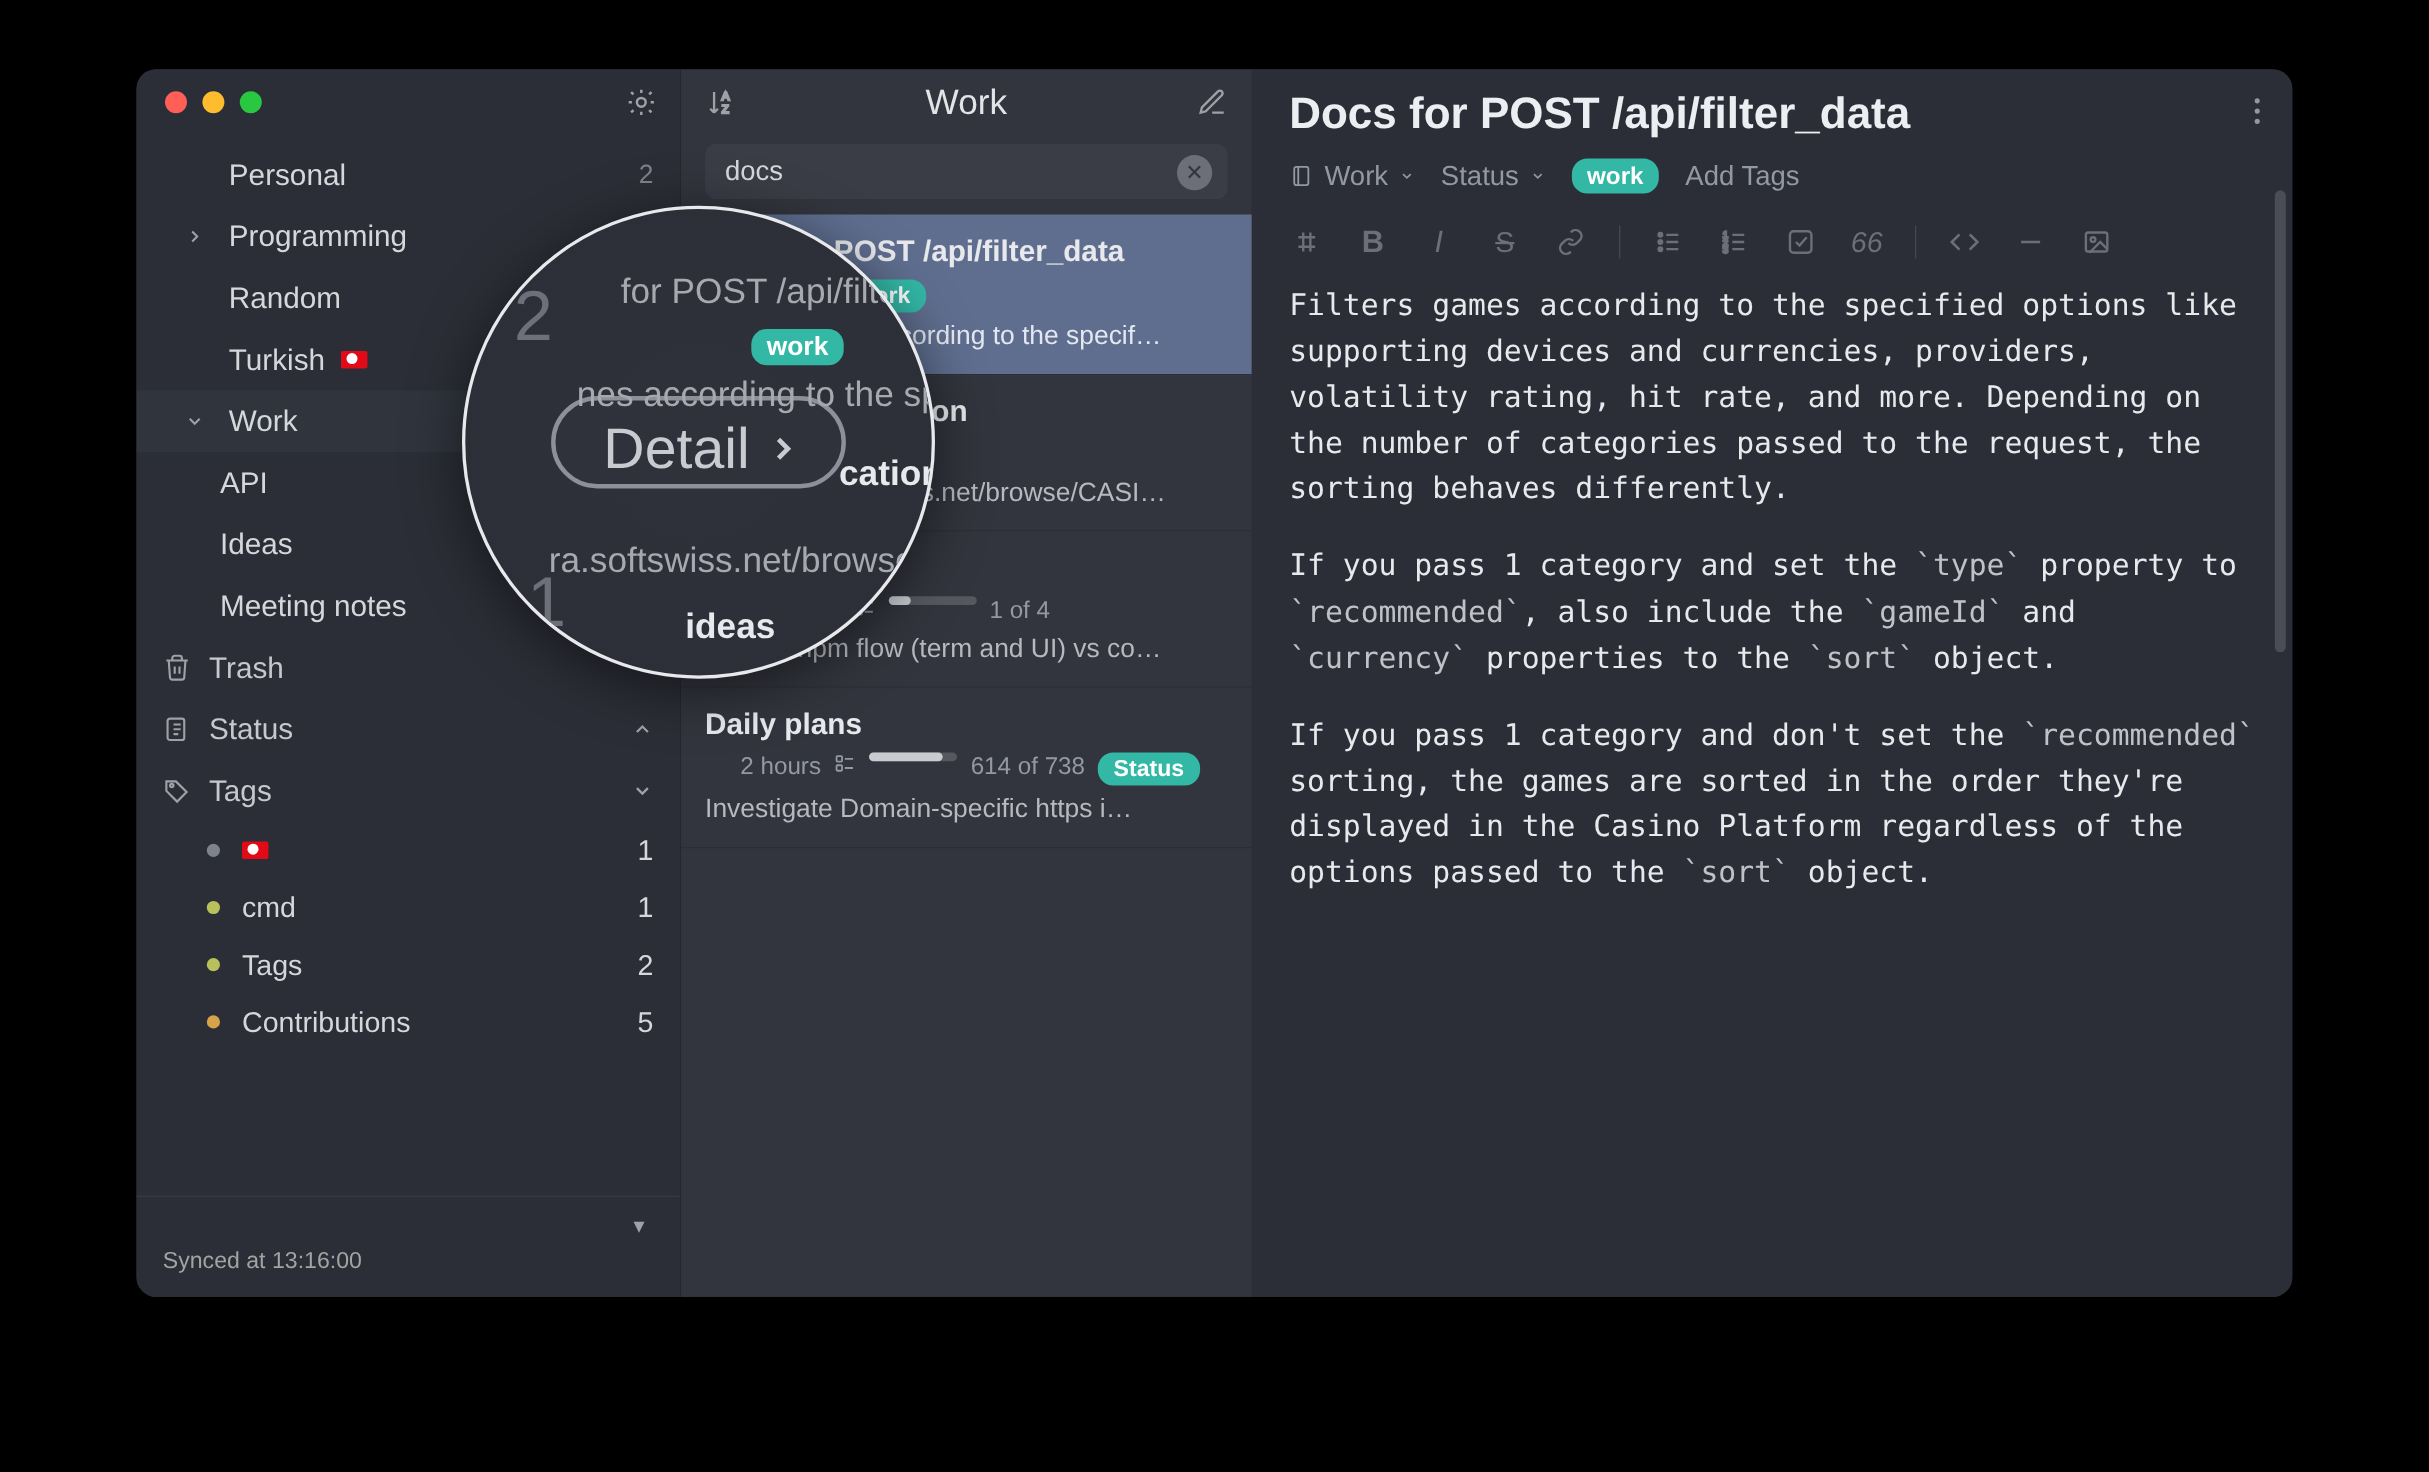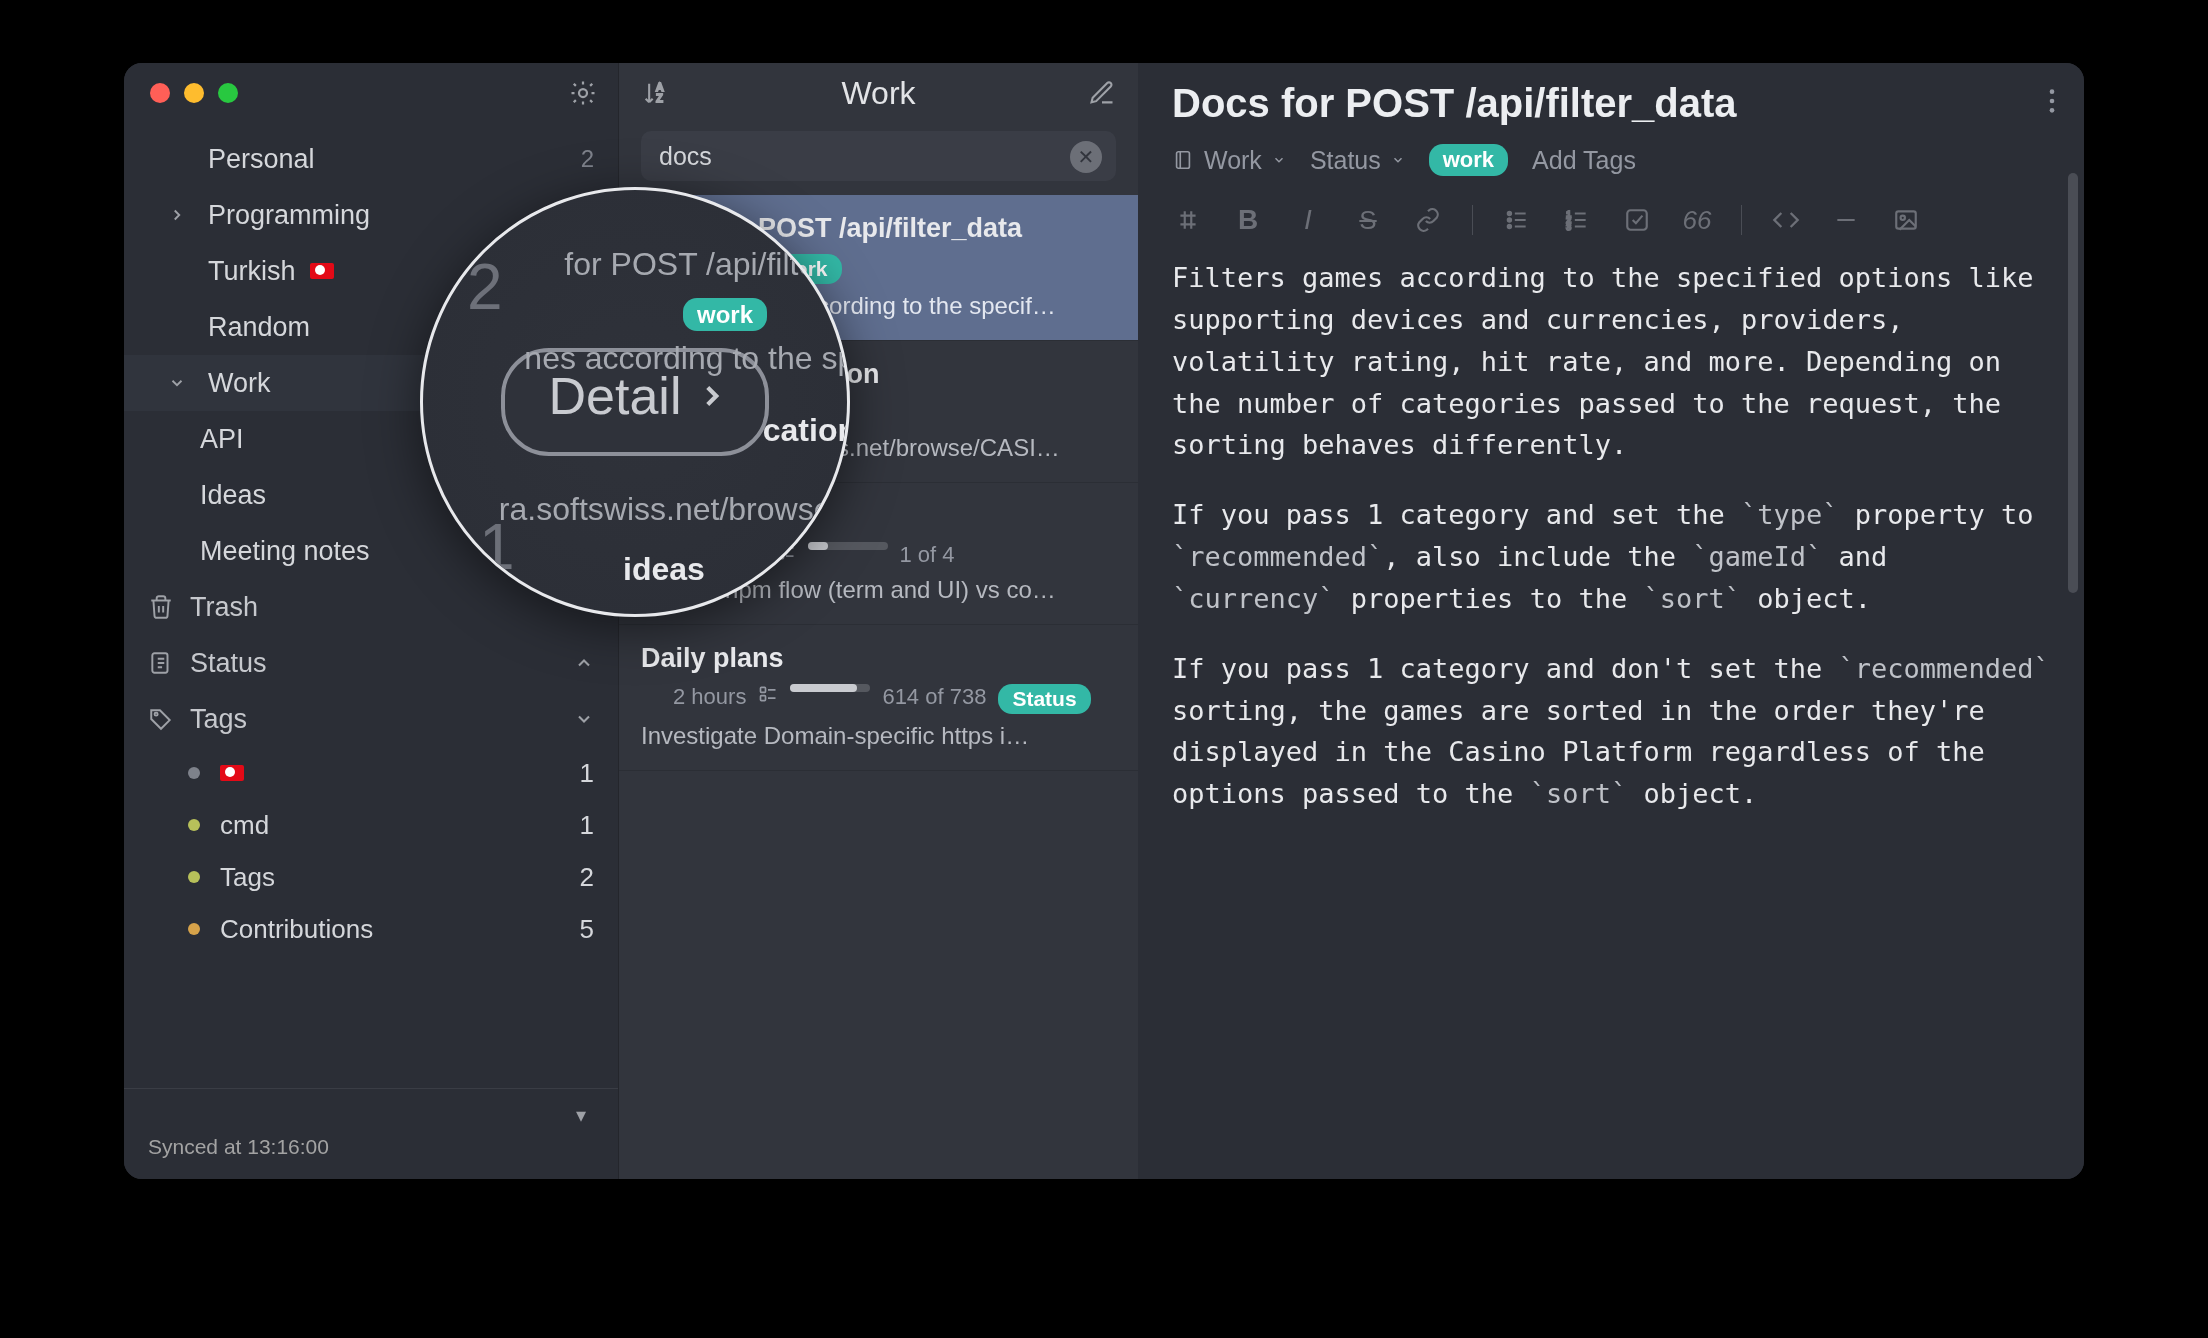--- a/index.html
+++ b/index.html
@@ -142,21 +142,21 @@
     background: radial-gradient(#2f323a,#2b2e36);
     box-shadow: 0 10px 50px rgba(0,0,0,0.5);
     display:flex; flex-direction:column; align-items:center; justify-content:center;
     overflow:hidden;
     color:#bfc2c8;
   }
   .mag-two { position:absolute; left:44px; top:60px; font-size:64px; color:#6d7079; font-weight:300;}
   .mag-one { position:absolute; left:56px; bottom:30px; font-size:64px; color:#6d7079; font-weight:300;}
   .detail-pill {
     border:4px solid #8d9099; border-radius:48px;
-    padding: 14px 36px 26px 44px;
+    padding: 14px 36px 2px 44px;
     font-size:52px; color:#c9cbd0;
     display:flex; align-items:center; gap:14px;
     background:#2f323a;
   }
   .mag-ghost { position:absolute; font-size:32px; color:#a6a9b0; white-space:nowrap; }
   svg { display:block; }
   .flag { width:24px; height:16px; background:#e30a17; border-radius:2px; display:inline-block; position:relative;}
   .flag::after{content:"";position:absolute;left:5px;top:2px;width:10px;height:10px;border-radius:50%;background:#fff;box-shadow:3px 0 0 -2px #e30a17;}
 </style>
 </head>
@@ -193,28 +193,28 @@
               <svg width="18" height="18" viewBox="0 0 24 24" fill="none" stroke="currentColor" stroke-width="2.5">
                 <polyline points="9 6 15 12 9 18"></polyline>
               </svg>
             </span>
           <span>Programming</span>
         </span>
       </div>
       <div class="nav-item">
         <span class="left">
             <span class="chev"></span>
+            <span>Random</span>
+          </span>
+      </div>
+      <div class="nav-item">
+        <span class="left">
+            <span class="chev"></span>
             <span>Turkish</span> 
             <span class="flag"></span>
-          </span>
-      </div>
-      <div class="nav-item">
-        <span class="left">
-            <span class="chev"></span>
-            <span>Random</span>
           </span>
       </div>
       <div class="nav-item selected">
         <span class="left">
           <span class="chev">
               <svg width="18" height="18" viewBox="0 0 24 24" fill="none" stroke="currentColor" stroke-width="2.5">
                 <polyline points="6 9 12 15 18 9"></polyline>
               </svg>
             </span>
           <span>Work</span>

